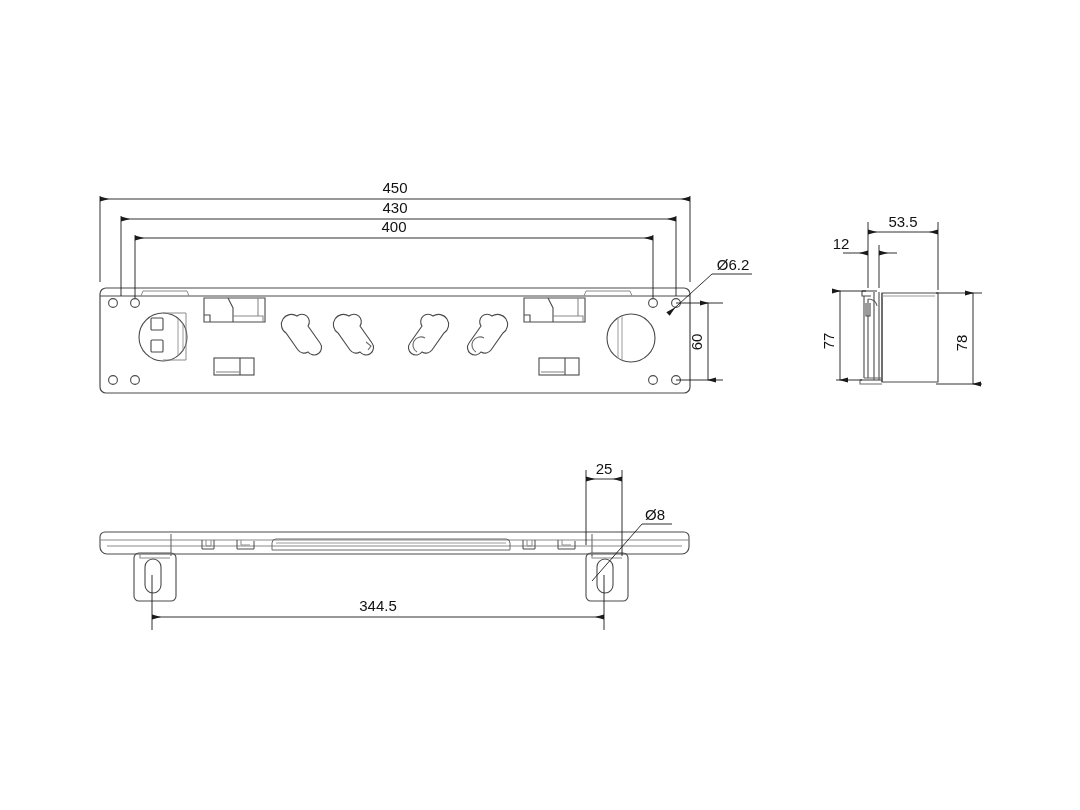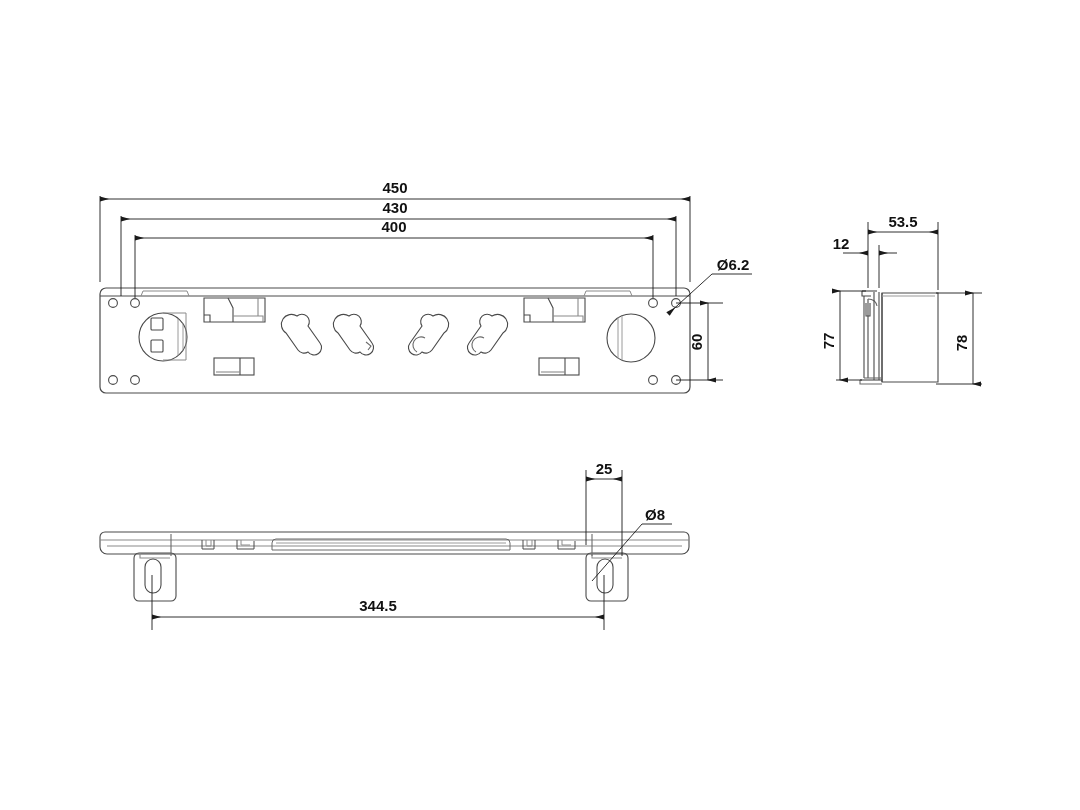--- a/index.html
+++ b/index.html
@@ -10,21 +10,20 @@
   body {
     width: 1080px;
     height: 810px;
     font-family: "Liberation Sans", sans-serif;
     overflow: hidden;
   }
   #drawing-root {
     position: relative;
     width: 1080px;
     height: 810px;
-    font-weight: bold;
   }
   svg#cad {
     position: absolute;
     top: 0;
     left: 0;
     width: 1080px;
     height: 810px;
     display: block;
   }
   .dim-text {

